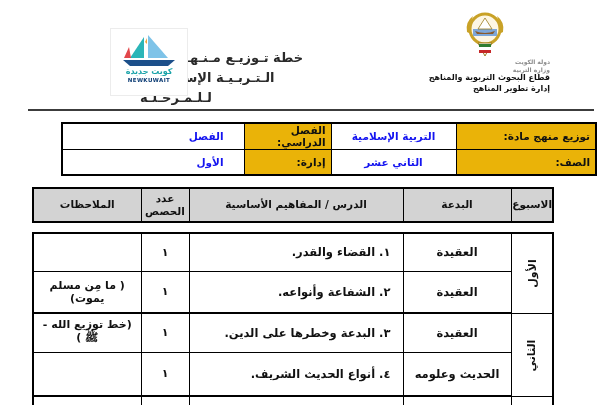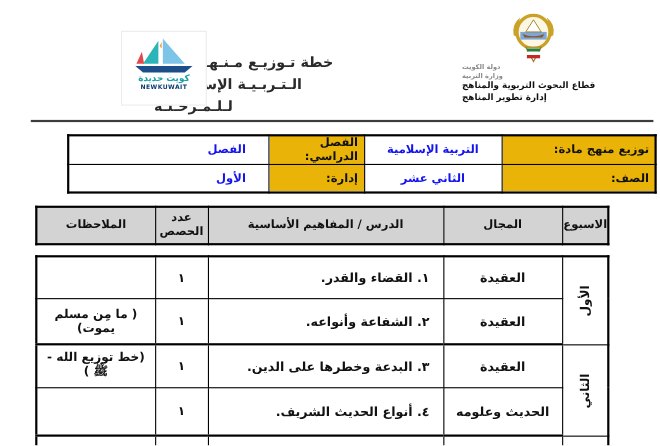--- a/index.html
+++ b/index.html
@@ -1,21 +1,21 @@
 <!DOCTYPE html>
 <html lang="ar" dir="rtl"><head>
 <meta charset="utf-8">
 <style>
   html,body{margin:0;padding:0;background:#fff;}
   .page{
     position:relative;width:600px;height:405px;background:#ffffff;overflow:hidden;
     font-family:"DejaVu Sans", sans-serif;color:#1b1b1b;direction:rtl;
   }
   
-  .emblem-wrap{position:absolute;top:10px;left:420px;width:130px;text-align:left;direction:rtl;}
+  .emblem-wrap{position:absolute;top:10px;left:420px;width:130px;text-align:right;direction:rtl;}
   .emblem-wrap svg{display:block;margin:0 auto;}
   .emblem-line-sm{font-size:6px;color:#8a8a8a;line-height:1.25;font-weight:700;}
   .emblem-line-lg{font-size:8px;color:#111;line-height:1.35;font-weight:700;}
   .doc-title{
     position:absolute;top:48px;left:140px;width:195px;text-align:left;
     font-size:13px;font-weight:700;color:#2a2a2a;line-height:1.55;
   }
   .nk-logo{
     position:absolute;top:28px;left:62px;width:78px;height:68px;background:#fff;
     border:1px solid #ececec;box-sizing:border-box;text-align:center;margin-left:48px;
@@ -128,21 +128,21 @@
     <colgroup>
         <col style="width:42px">
         <col style="width:108px">
         <col style="width:214px">
         <col style="width:48px">
         <col style="width:108px">
       </colgroup>
     <tbody>
         <tr>
       <td>الاسبوع</td>
-      <td>المجال</td>
+      <td>البدعة</td>
       <td>الدرس / المفاهيم الأساسية</td>
       <td>
         <div>عدد</div>
         <div>الحصص</div>
       </td>
       <td>الملاحظات</td>
     </tr>
   </tbody>
     </table>
 

